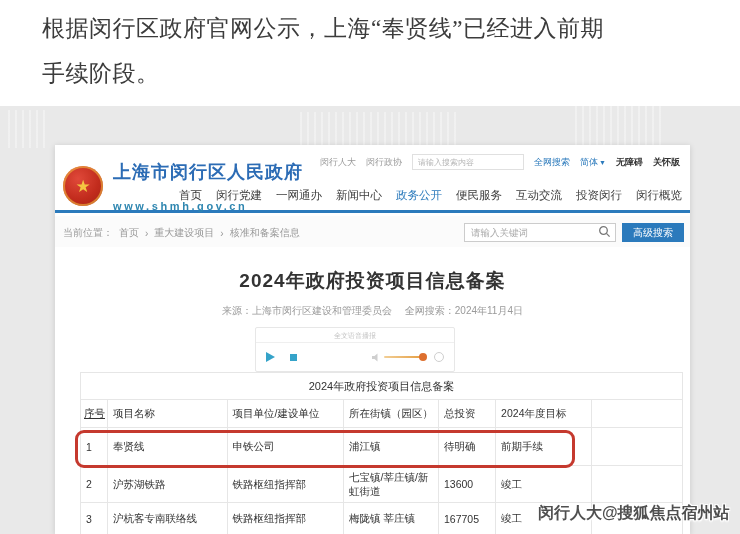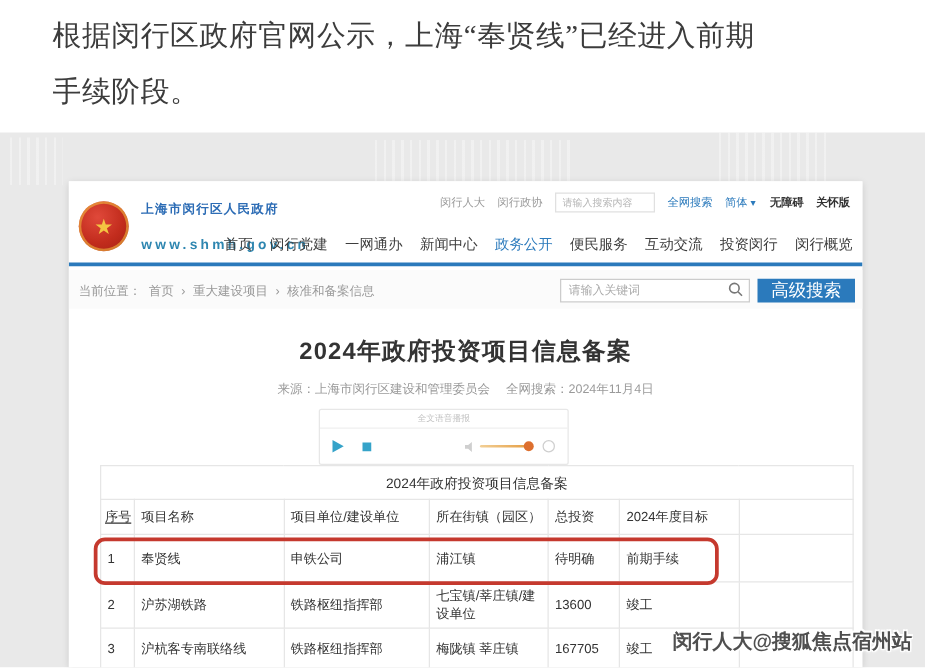--- a/index.html
+++ b/index.html
@@ -27,26 +27,26 @@
   
   .site-header { position:absolute; left:0; top:0; width:635px; height:68px;
                  background:#fff; border-bottom:3px solid #2b7abc; }
   .logo-group { position:absolute; left:8px; top:15px; display:flex; align-items:center; cursor:pointer; }
   .emblem { width:40px; height:40px; border-radius:50%;
             background:radial-gradient(circle at 38% 32%, #e0493a 0%, #c22c1d 55%, #a31f13 100%);
             display:flex; align-items:center; justify-content:center;
             box-shadow:inset 0 0 0 2px rgba(244,197,66,.55); }
   .emblem span { color:#f4c542; font-size:17px; line-height:1; }
   .logo-text { margin-left:10px; }
-  .site-name { font-size:10px; font-weight:bold; color:#2c6cb5; letter-spacing:1px; }
+  .site-name { font-size:18px; font-weight:bold; color:#2c6cb5; letter-spacing:1px; }
   .site-url  { font-size:11px; font-weight:bold; color:#2e86b0; letter-spacing:2.6px; margin-top:16px; }
   .utility-row { position:absolute; right:10px; top:9px; display:flex; align-items:center; gap:10px;
                  font-size:9px; color:#9a9a9a; }
   .utility-row .ulink { cursor:pointer; }
-  .uinput { width:80px; height:16px; border:1px solid #e0e0e0; background:#fff;
+  .uinput { width:112px; height:16px; border:1px solid #e0e0e0; background:#fff;
             font-size:8px; padding:0 5px; color:#555;
             font-family:"Liberation Sans","DejaVu Sans",sans-serif; }
   .uinput::placeholder { color:#b5b5b5; }
   .ulink.blue { color:#2b7abc; }
   .ulink.dark { color:#333; font-weight:bold; }
   .caret { font-size:7px; color:#2b7abc; margin-left:1px; }
   .nav-row { position:absolute; right:8px; bottom:7px; display:flex; gap:14px;
              font-size:11.5px; color:#3d3d3d; }
   .nav-item { cursor:pointer; white-space:nowrap; }
   .nav-item.active { color:#2b7abc; }
@@ -56,21 +56,21 @@
            display:flex; gap:6px; align-items:center; }
   .crumb .clink { cursor:pointer; }
   .crumb-search { position:absolute; right:6px; top:6px; display:flex; align-items:center; }
   .kw-wrap { position:relative; }
   .kw-input { width:152px; height:19px; border:1px solid #ccc; background:#fff;
               font-size:9.5px; padding:0 22px 0 6px; color:#555;
               font-family:"Liberation Sans","DejaVu Sans",sans-serif; }
   .kw-input::placeholder { color:#aaa; }
   .mag { position:absolute; right:5px; top:3px; width:13px; height:13px; cursor:pointer; }
   .adv-btn { margin-left:6px; height:19px; padding:0 11px; background:#2b7abc; color:#fff;
-             font-size:14px; border:none; cursor:pointer; line-height:19px;
+             font-size:10px; border:none; cursor:pointer; line-height:19px;
              font-family:"Liberation Sans","DejaVu Sans",sans-serif; }
   
   .page-title { position:absolute; left:0; top:123px; width:635px; text-align:center;
                 font-size:19px; font-weight:bold; color:#333; letter-spacing:1px; }
   .page-meta { position:absolute; left:0; top:159px; width:635px; text-align:center;
                font-size:10px; color:#9a9a9a; }
   .page-meta span { margin:0 5px; }
   
   .player { position:absolute; left:200px; top:182px; width:200px; height:45px;
             border:1px solid #e7e7e7; border-radius:2px; background:#fff; }
@@ -227,21 +227,21 @@
       <td>申铁公司</td>
       <td>浦江镇</td>
       <td>待明确</td>
       <td>前期手续</td>
       <td></td>
     </tr>
     <tr class="r2">
       <td>2</td>
       <td>沪苏湖铁路</td>
       <td>铁路枢纽指挥部</td>
-      <td>七宝镇/莘庄镇/建设单位</td>
+      <td>七宝镇/莘庄镇/新虹街道</td>
       <td>13600</td>
       <td>竣工</td>
       <td></td>
     </tr>
     <tr class="r3">
       <td>3</td>
       <td>沪杭客专南联络线</td>
       <td>铁路枢纽指挥部</td>
       <td>梅陇镇 莘庄镇</td>
       <td>167705</td>

